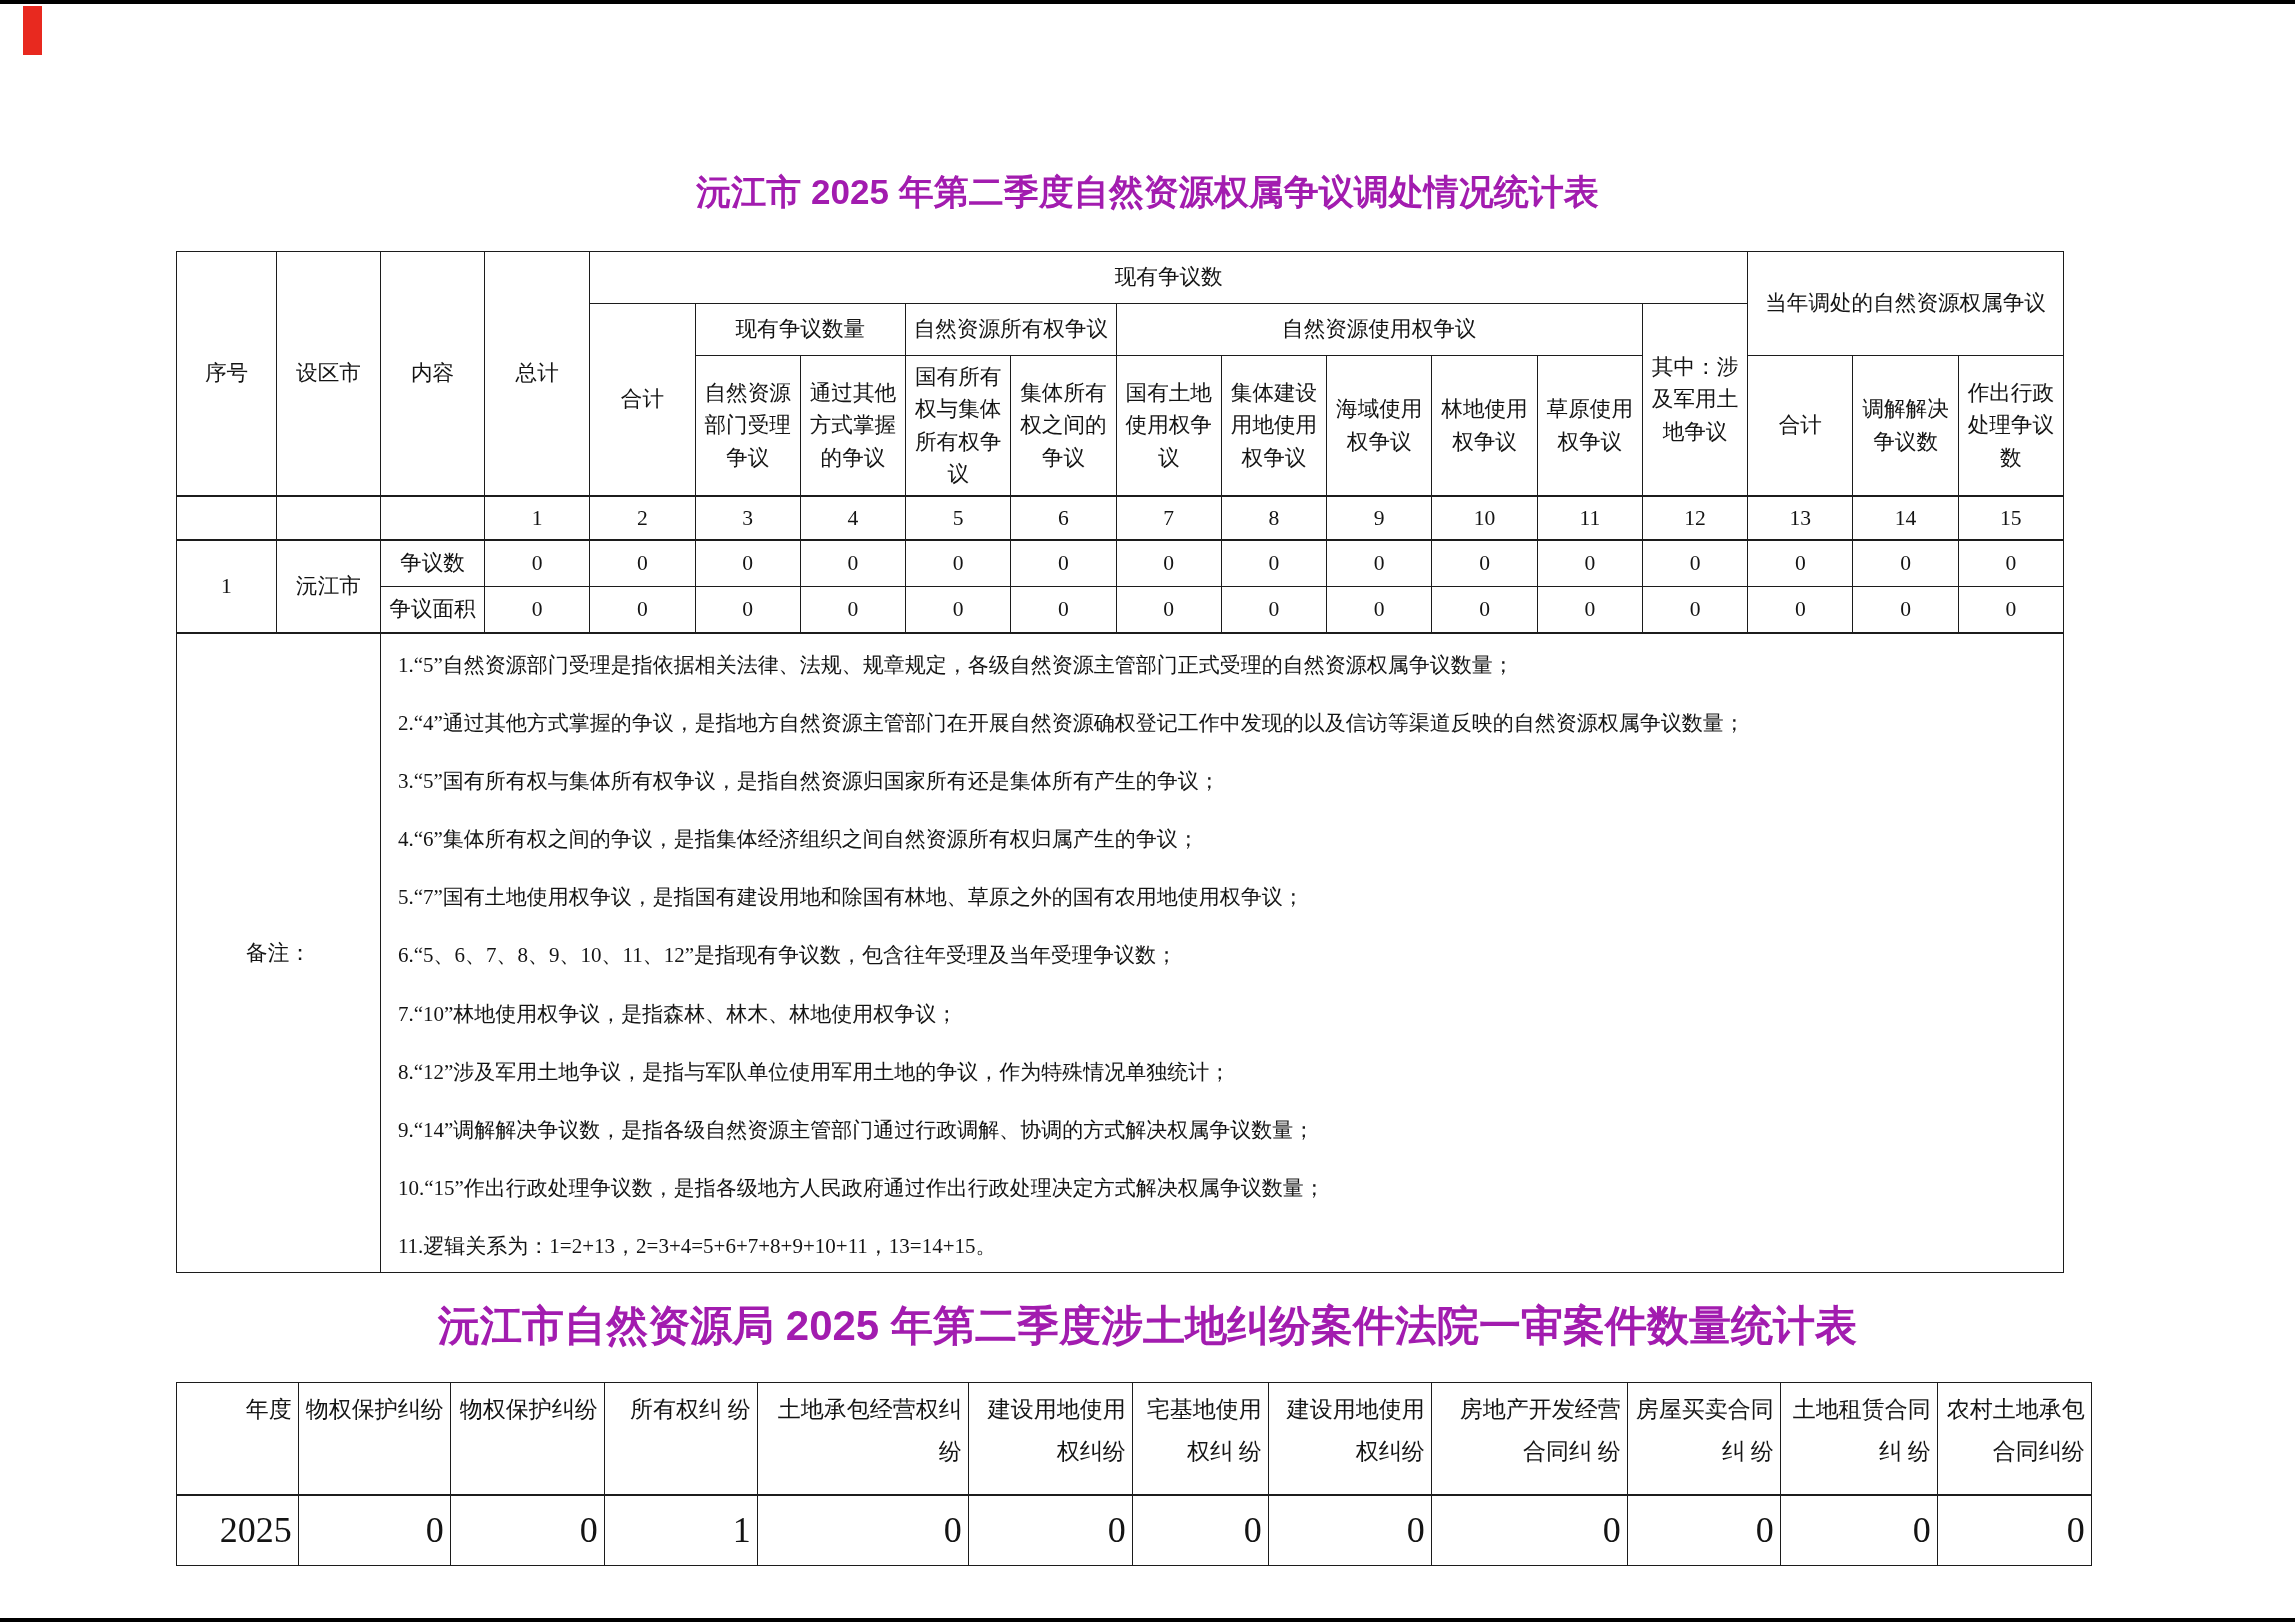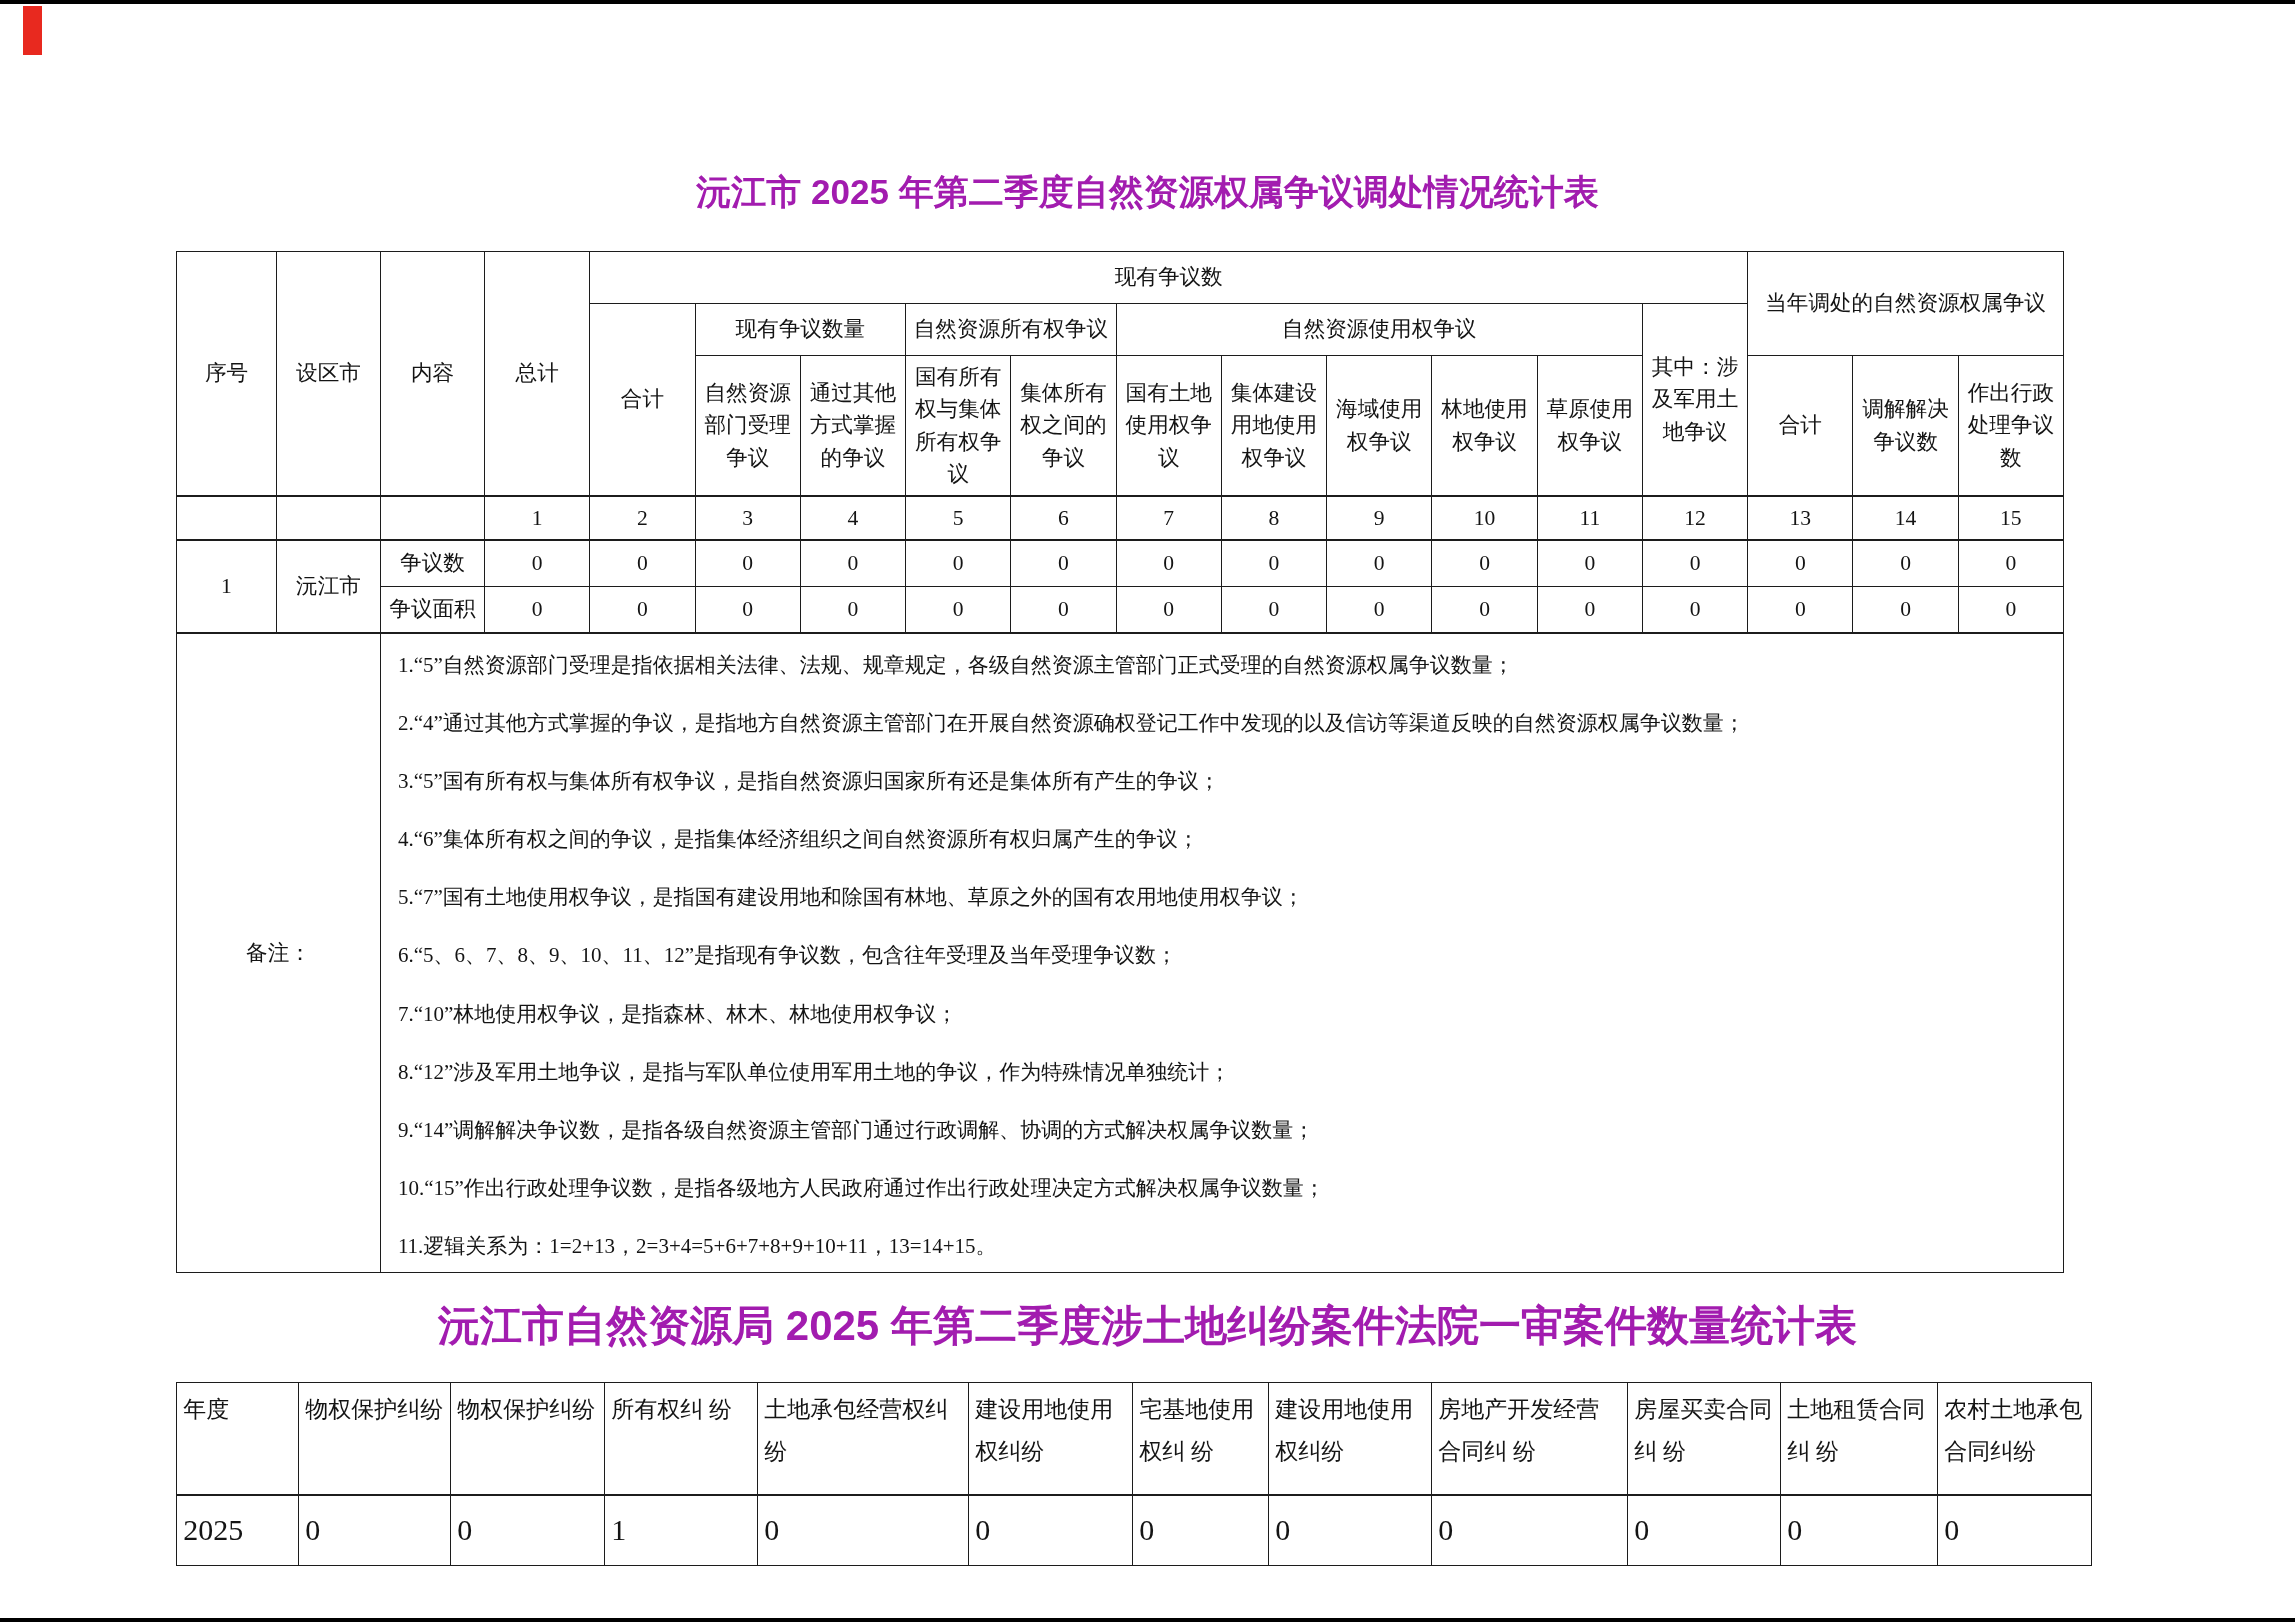--- a/index.html
+++ b/index.html
@@ -37,25 +37,25 @@
   .notes-cell{vertical-align:top !important;text-align:left !important;}
   .notes-label-cell{font-size:21.6px;}
   .notes-list{
     display:flex;flex-direction:column;justify-content:space-between;
     height:613px;padding:14px 6.2px 7.7px 12.3px;
   }
   .notes-list p{margin:0;font-size:21px;line-height:31px;text-align:left;}
 
   .t2{position:absolute;left:176px;top:1382px;width:1914px;}
   .t2 th,.t2 td{
-    border:1.5px solid #1c1c1c;font-weight:normal;text-align:left;
+    border:1.5px solid #1c1c1c;font-weight:normal;text-align:right;
     padding:1.5px 6.2px;word-break:break-all;overflow:hidden;
   }
   .t2 th{height:103px;vertical-align:top;font-size:23px;line-height:1.8;padding-top:6.2px;}
-  .t2 td{height:66px;vertical-align:middle;font-size:30px;border-top-width:2.3px;}
+  .t2 td{height:66px;vertical-align:middle;font-size:36px;border-top-width:2.3px;}
 </style>
 </head>
 <body>
 
 <div class="edge-bar edge-top"></div>
 <div class="red-mark"></div>
 
 <div class="doc-title title1">沅江市 2025 年第二季度自然资源权属争议调处情况统计表</div>
 
 <table class="t1">

